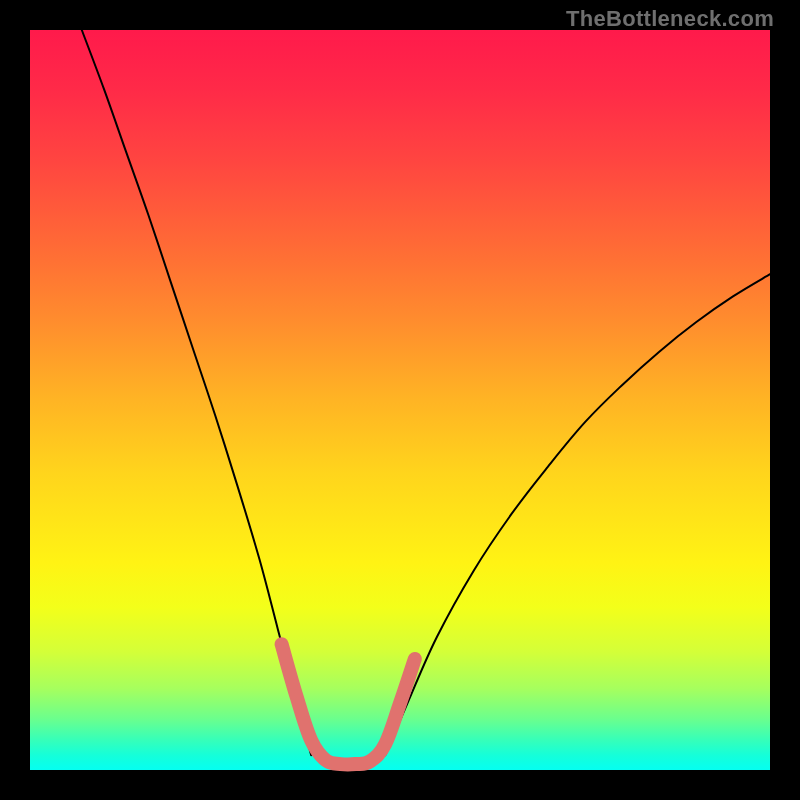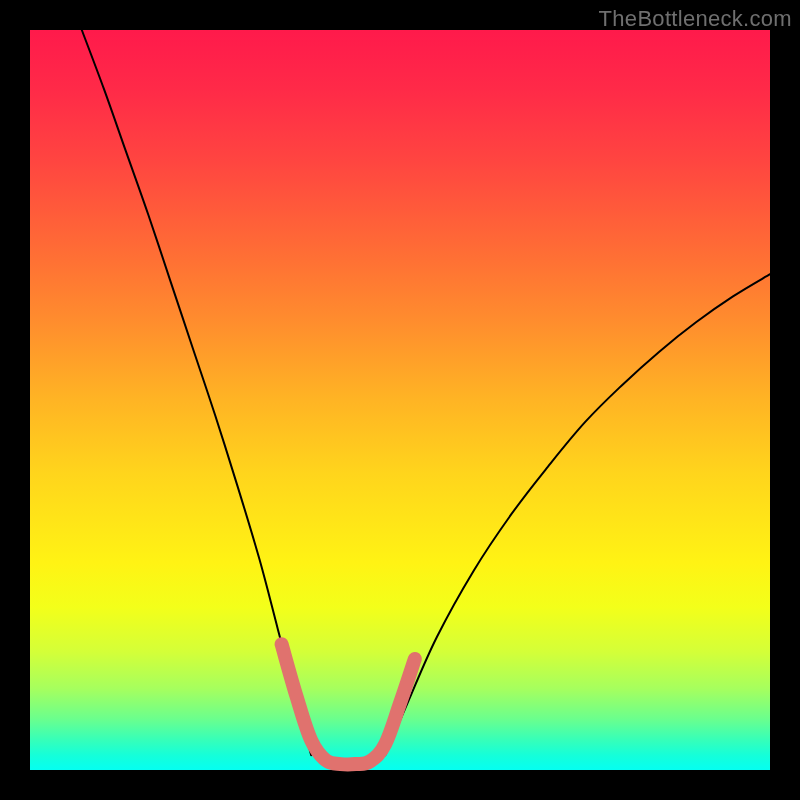--- a/index.html
+++ b/index.html
@@ -13,24 +13,24 @@
   }
   .frame {
     position: relative;
     width: 800px;
     height: 800px;
     background: #000;
   }
   .watermark {
     position: absolute;
     top: 6px;
-    right: 8px;
+    right: 26px;
     color: #6f6f6f;
     font-size: 22px;
-    font-weight: 400;
+    font-weight: 700;
     letter-spacing: 0.3px;
     z-index: 20;
   }
   .plot-area {
     position: absolute;
     left: 30px;
     top: 30px;
     width: 740px;
     height: 740px;
     background: linear-gradient(to bottom,

